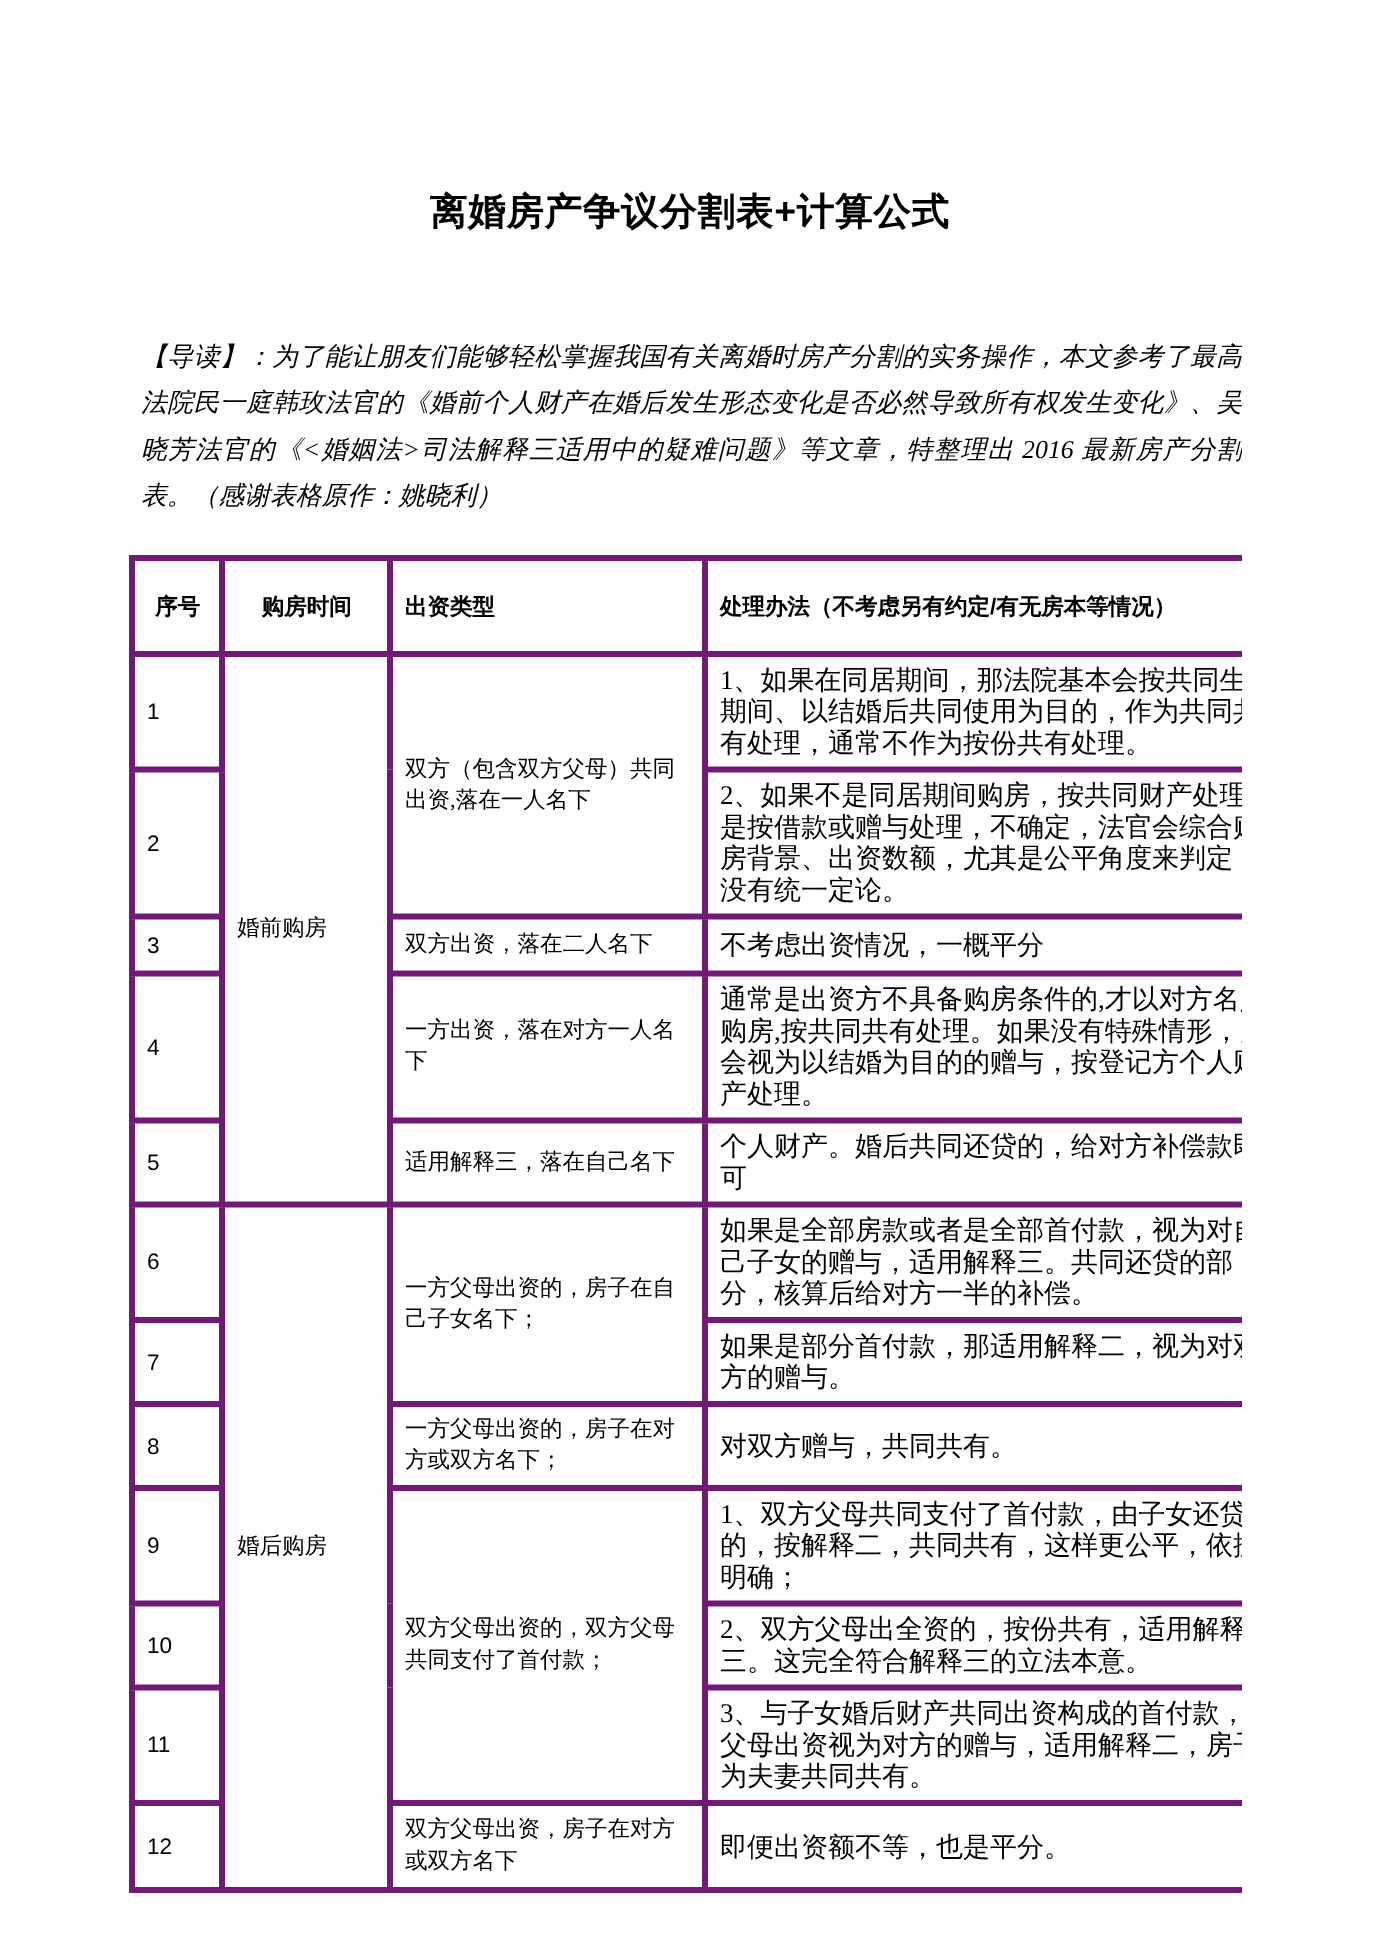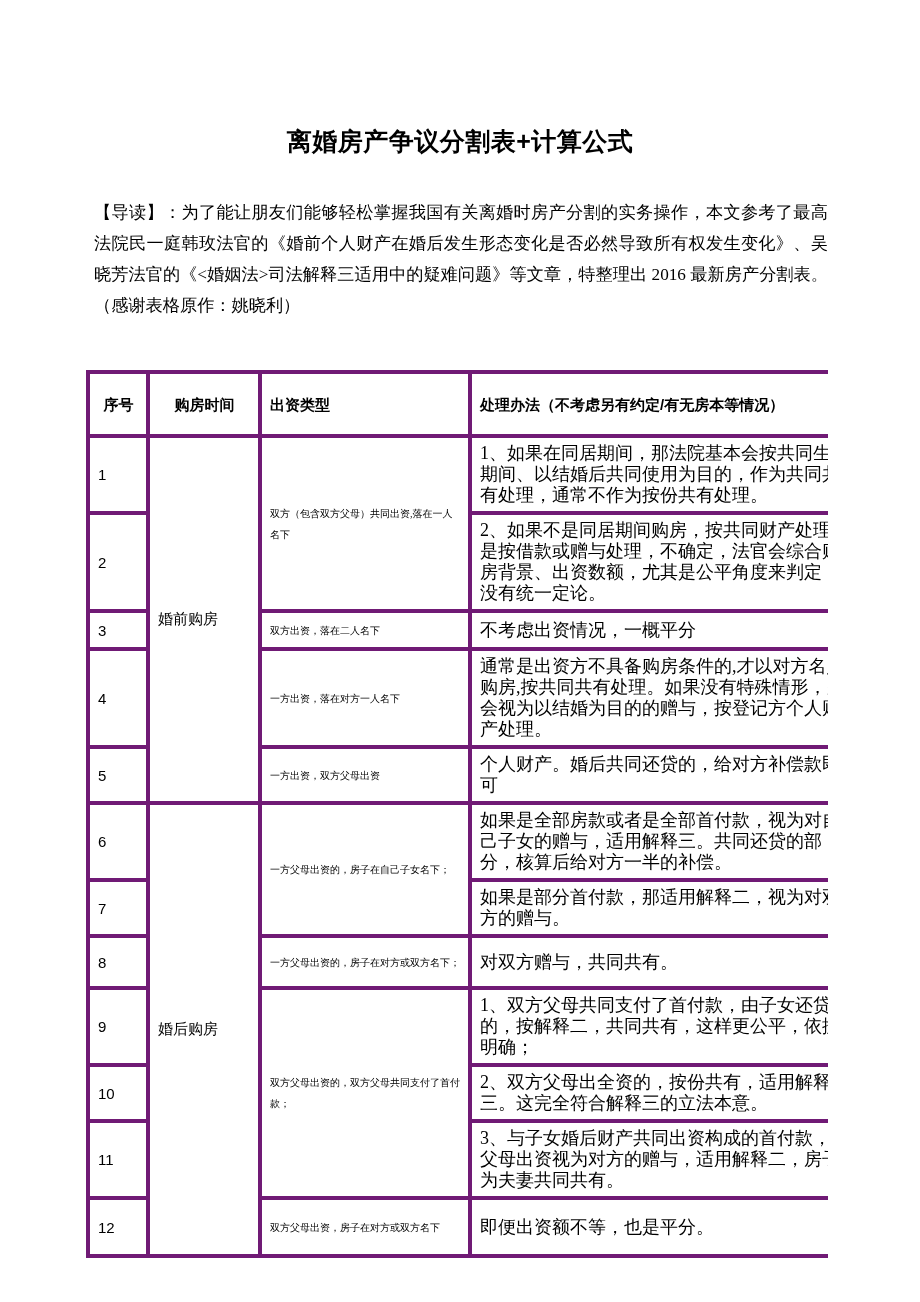--- a/index.html
+++ b/index.html
@@ -34,27 +34,28 @@
     font-size: 25px;
     font-weight: bold;
     letter-spacing: 0.5px;
     line-height: 34px;
   }
 
   
   .intro {
     position: absolute;
     left: 94px;
-    top: 180px;
+    top: 205px;
     width: 734px;
     font-size: 17.2px;
     line-height: 31px;
     text-align: justify;
     text-justify: inter-ideograph;
     text-indent: 0;
+    font-style: italic;
   }
 
   
   .tbl-wrap {
     position: absolute;
     left: 86px;
     top: 370px;
     width: 776px;
   }
   table.split-table {
@@ -96,21 +97,21 @@
     font-family: "Liberation Sans", "DejaVu Sans", sans-serif;
     font-size: 15px;
   }
   
   td.group-cell {
     text-align: center;
     font-size: 15px;
     margin-left: 44px;
   }
   td.type-cell {
-    font-size: 10px;
+    font-size: 15px;
     line-height: 26px;
   }
   td.rule-cell {
     font-size: 18px;
     line-height: 24px;
     text-align: justify;
     text-justify: inter-ideograph;
   }
   .thick-top { border-top: 1.6px solid #111; }
 </style>
@@ -159,21 +160,21 @@
         </tr>
 
         <tr style="height:76px;">
           <td class="no-cell">4</td>
           <td class="type-cell">一方出资，落在对方一人名下</td>
           <td class="rule-cell">通常是出资方不具备购房条件的,才以对方名义购房,按共同共有处理。如果没有特殊情形，多会视为以结婚为目的的赠与，按登记方个人财产处理。</td>
         </tr>
 
         <tr style="height:38px;">
           <td class="no-cell">5</td>
-          <td class="type-cell">一方出资，双方父母出资</td>
+          <td class="type-cell">适用解释三，落在自己名下</td>
           <td class="rule-cell">个人财产。婚后共同还贷的，给对方补偿款即可</td>
         </tr>
 
         <tr class="thick-top" style="height:69px;">
           <td class="no-cell">6</td>
           <td class="group-cell" rowspan="7">婚后购房</td>
           <td class="type-cell" rowspan="2">一方父母出资的，房子在自己子女名下；</td>
           <td class="rule-cell">如果是全部房款或者是全部首付款，视为对自己子女的赠与，适用解释三。共同还贷的部分，核算后给对方一半的补偿。</td>
         </tr>
 

